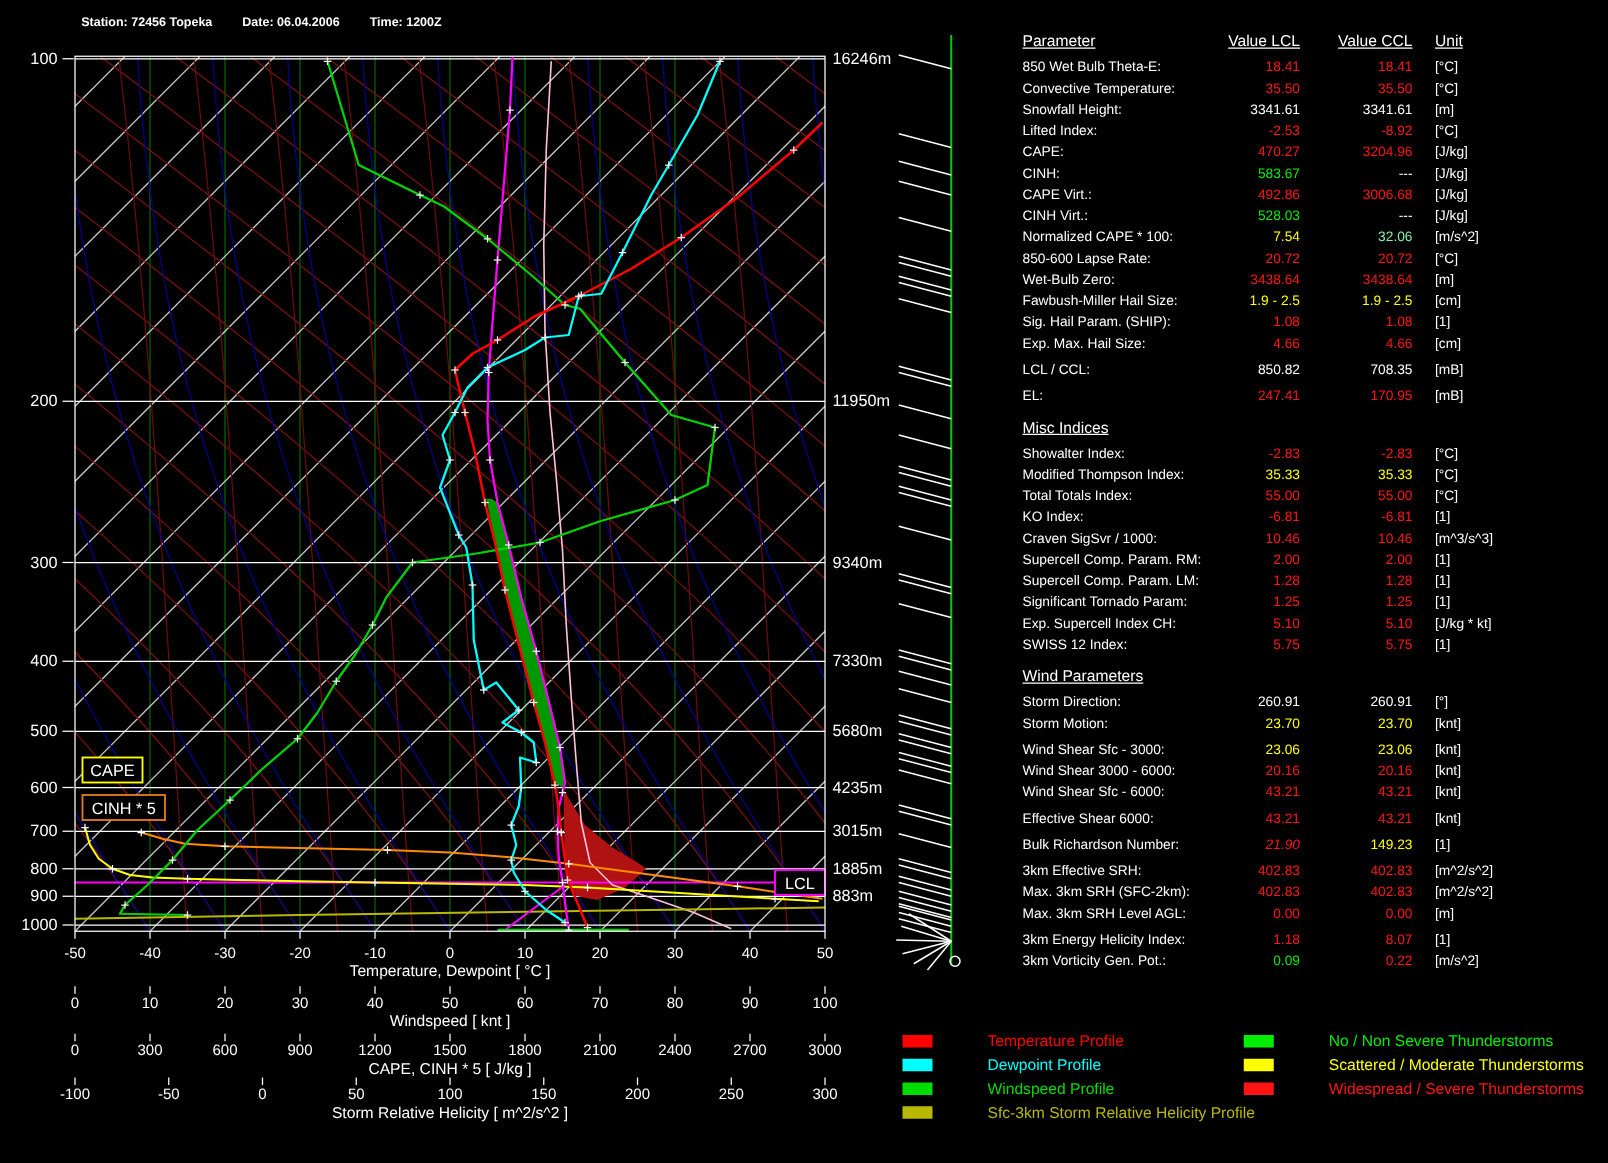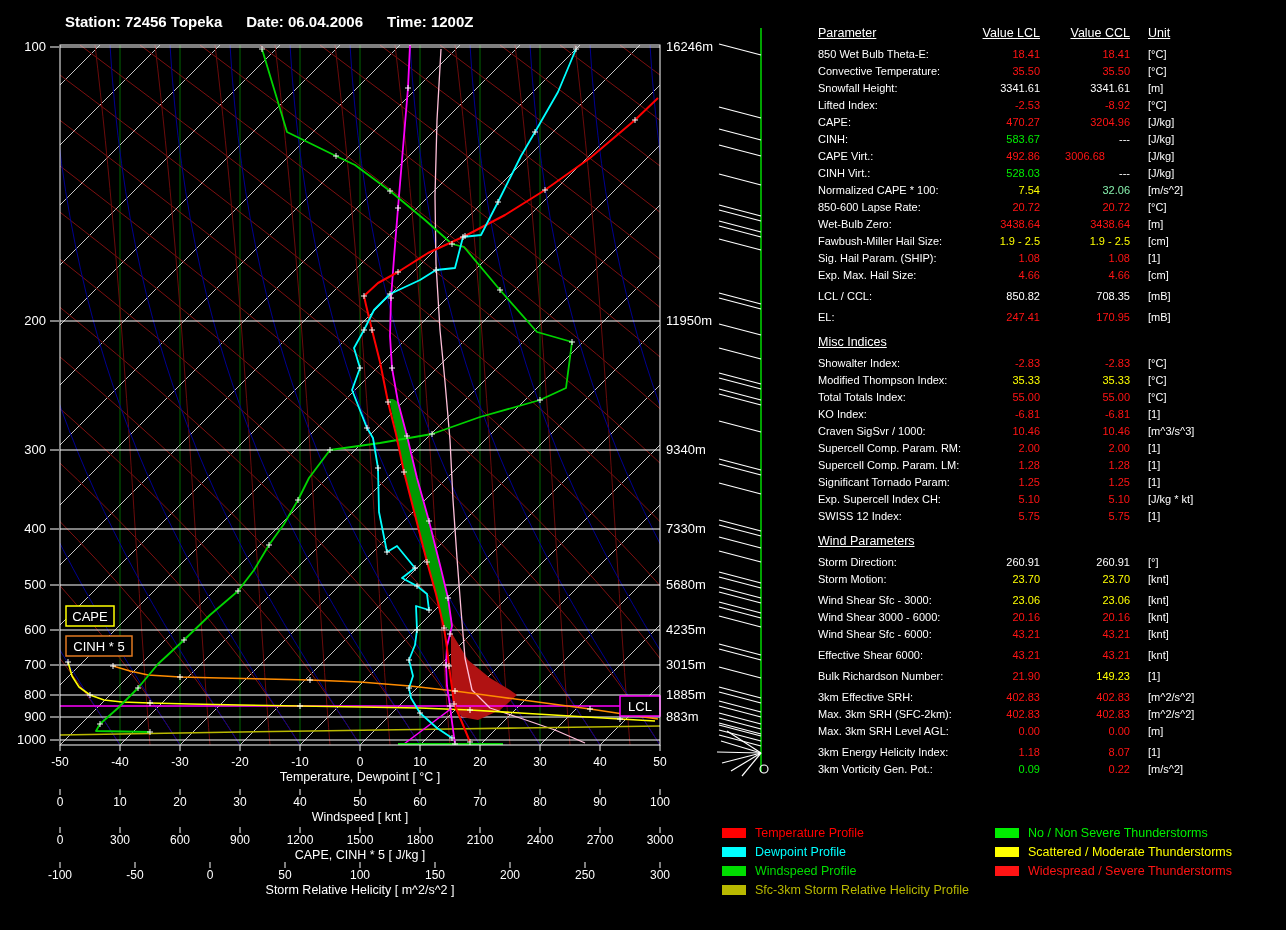--- a/index.html
+++ b/index.html
@@ -1,36 +1,36 @@
 <!DOCTYPE html>
 <html><head>
 <meta charset="utf-8">
 <style>
   html,body{margin:0;padding:0;background:#000;}
   body{width:1286px;height:930px;position:relative;overflow:hidden;
        font-family:"Liberation Sans",sans-serif;}
   #title{position:absolute;left:65px;top:13px;color:#fff;font-weight:bold;
-         font-size:15px;display:flex;gap:24px;white-space:nowrap;}
+         font-size:10px;display:flex;gap:24px;white-space:nowrap;}
   #chart-svg{position:absolute;left:0;top:0;}
   svg text{font-family:"Liberation Sans",sans-serif;fill:#fff;}
   #ptable{position:absolute;left:818px;top:24px;width:464px;color:#fff;}
   .prow{display:flex;white-space:nowrap;font-size:11px;height:17px;line-height:17px;}
   .cl{width:164px;overflow:visible;}
   .cv1{width:58px;text-align:right;}
   .cv2{width:90px;text-align:right;}
   .cu{padding-left:18px;}
   .hl{width:140px;}.hv1{width:82px;text-align:right;}.hv2{width:90px;text-align:right;}
   .pheader span{text-decoration:underline;}
   .pheader{display:flex;white-space:nowrap;font-size:12.5px;height:22px;line-height:18px;}
   .psec{text-decoration:underline;font-size:12.5px;margin:9px 0 6px 0;}
   .gap{margin-top:4px;}
   .legend{position:absolute;}
   #legend-left{left:722px;top:823px;}
   #legend-right{left:995px;top:823px;}
-  .litem{display:flex;align-items:center;height:19px;font-size:12.5px;white-space:nowrap;}
+  .litem{display:flex;align-items:center;height:19px;font-size:12.5px;white-space:nowrap;gap:35px;}
   .swatch{width:24px;height:10px;margin-right:9px;flex:none;}
 </style>
 </head>
 <body>
 
 <div id="title">
   <span>Station: 72456 Topeka</span>
   <span>Date: 06.04.2006</span>
   <span>Time: 1200Z</span>
 </div>
@@ -523,21 +523,21 @@
     </div>
     <div class="prow">
       <span class="cl">CINH:</span>
       <span class="cv1" style="color: rgb(0, 238, 0);">583.67</span>
       <span class="cv2" style="color: rgb(255, 255, 255);">---</span>
       <span class="cu">[J/kg]</span>
     </div>
     <div class="prow">
       <span class="cl">CAPE Virt.:</span>
       <span class="cv1" style="color: rgb(255, 20, 20);">492.86</span>
-      <span class="cv2" style="color: rgb(255, 20, 20); text-align: center;">3006.68</span>
+      <span class="cv2" style="color: rgb(255, 20, 20);">3006.68</span>
       <span class="cu">[J/kg]</span>
     </div>
     <div class="prow">
       <span class="cl">CINH Virt.:</span>
       <span class="cv1" style="color: rgb(0, 238, 0);">528.03</span>
       <span class="cv2" style="color: rgb(255, 255, 255);">---</span>
       <span class="cu">[J/kg]</span>
     </div>
     <div class="prow">
       <span class="cl">Normalized CAPE * 100:</span>
@@ -680,21 +680,21 @@
       <span class="cu">[knt]</span>
     </div>
     <div class="prow gap">
       <span class="cl">Effective Shear 6000:</span>
       <span class="cv1" style="color: rgb(255, 20, 20);">43.21</span>
       <span class="cv2" style="color: rgb(255, 20, 20);">43.21</span>
       <span class="cu">[knt]</span>
     </div>
     <div class="prow gap">
       <span class="cl">Bulk Richardson Number:</span>
-      <span class="cv1" style="color: rgb(255, 20, 20);">21.90</span>
+      <span class="cv1" style="color: rgb(255, 20, 20); font-style: italic;">21.90</span>
       <span class="cv2" style="color: rgb(255, 255, 0);">149.23</span>
       <span class="cu">[1]</span>
     </div>
     <div class="prow gap">
       <span class="cl">3km Effective SRH:</span>
       <span class="cv1" style="color: rgb(255, 20, 20);">402.83</span>
       <span class="cv2" style="color: rgb(255, 20, 20);">402.83</span>
       <span class="cu">[m^2/s^2]</span>
     </div>
     <div class="prow">

